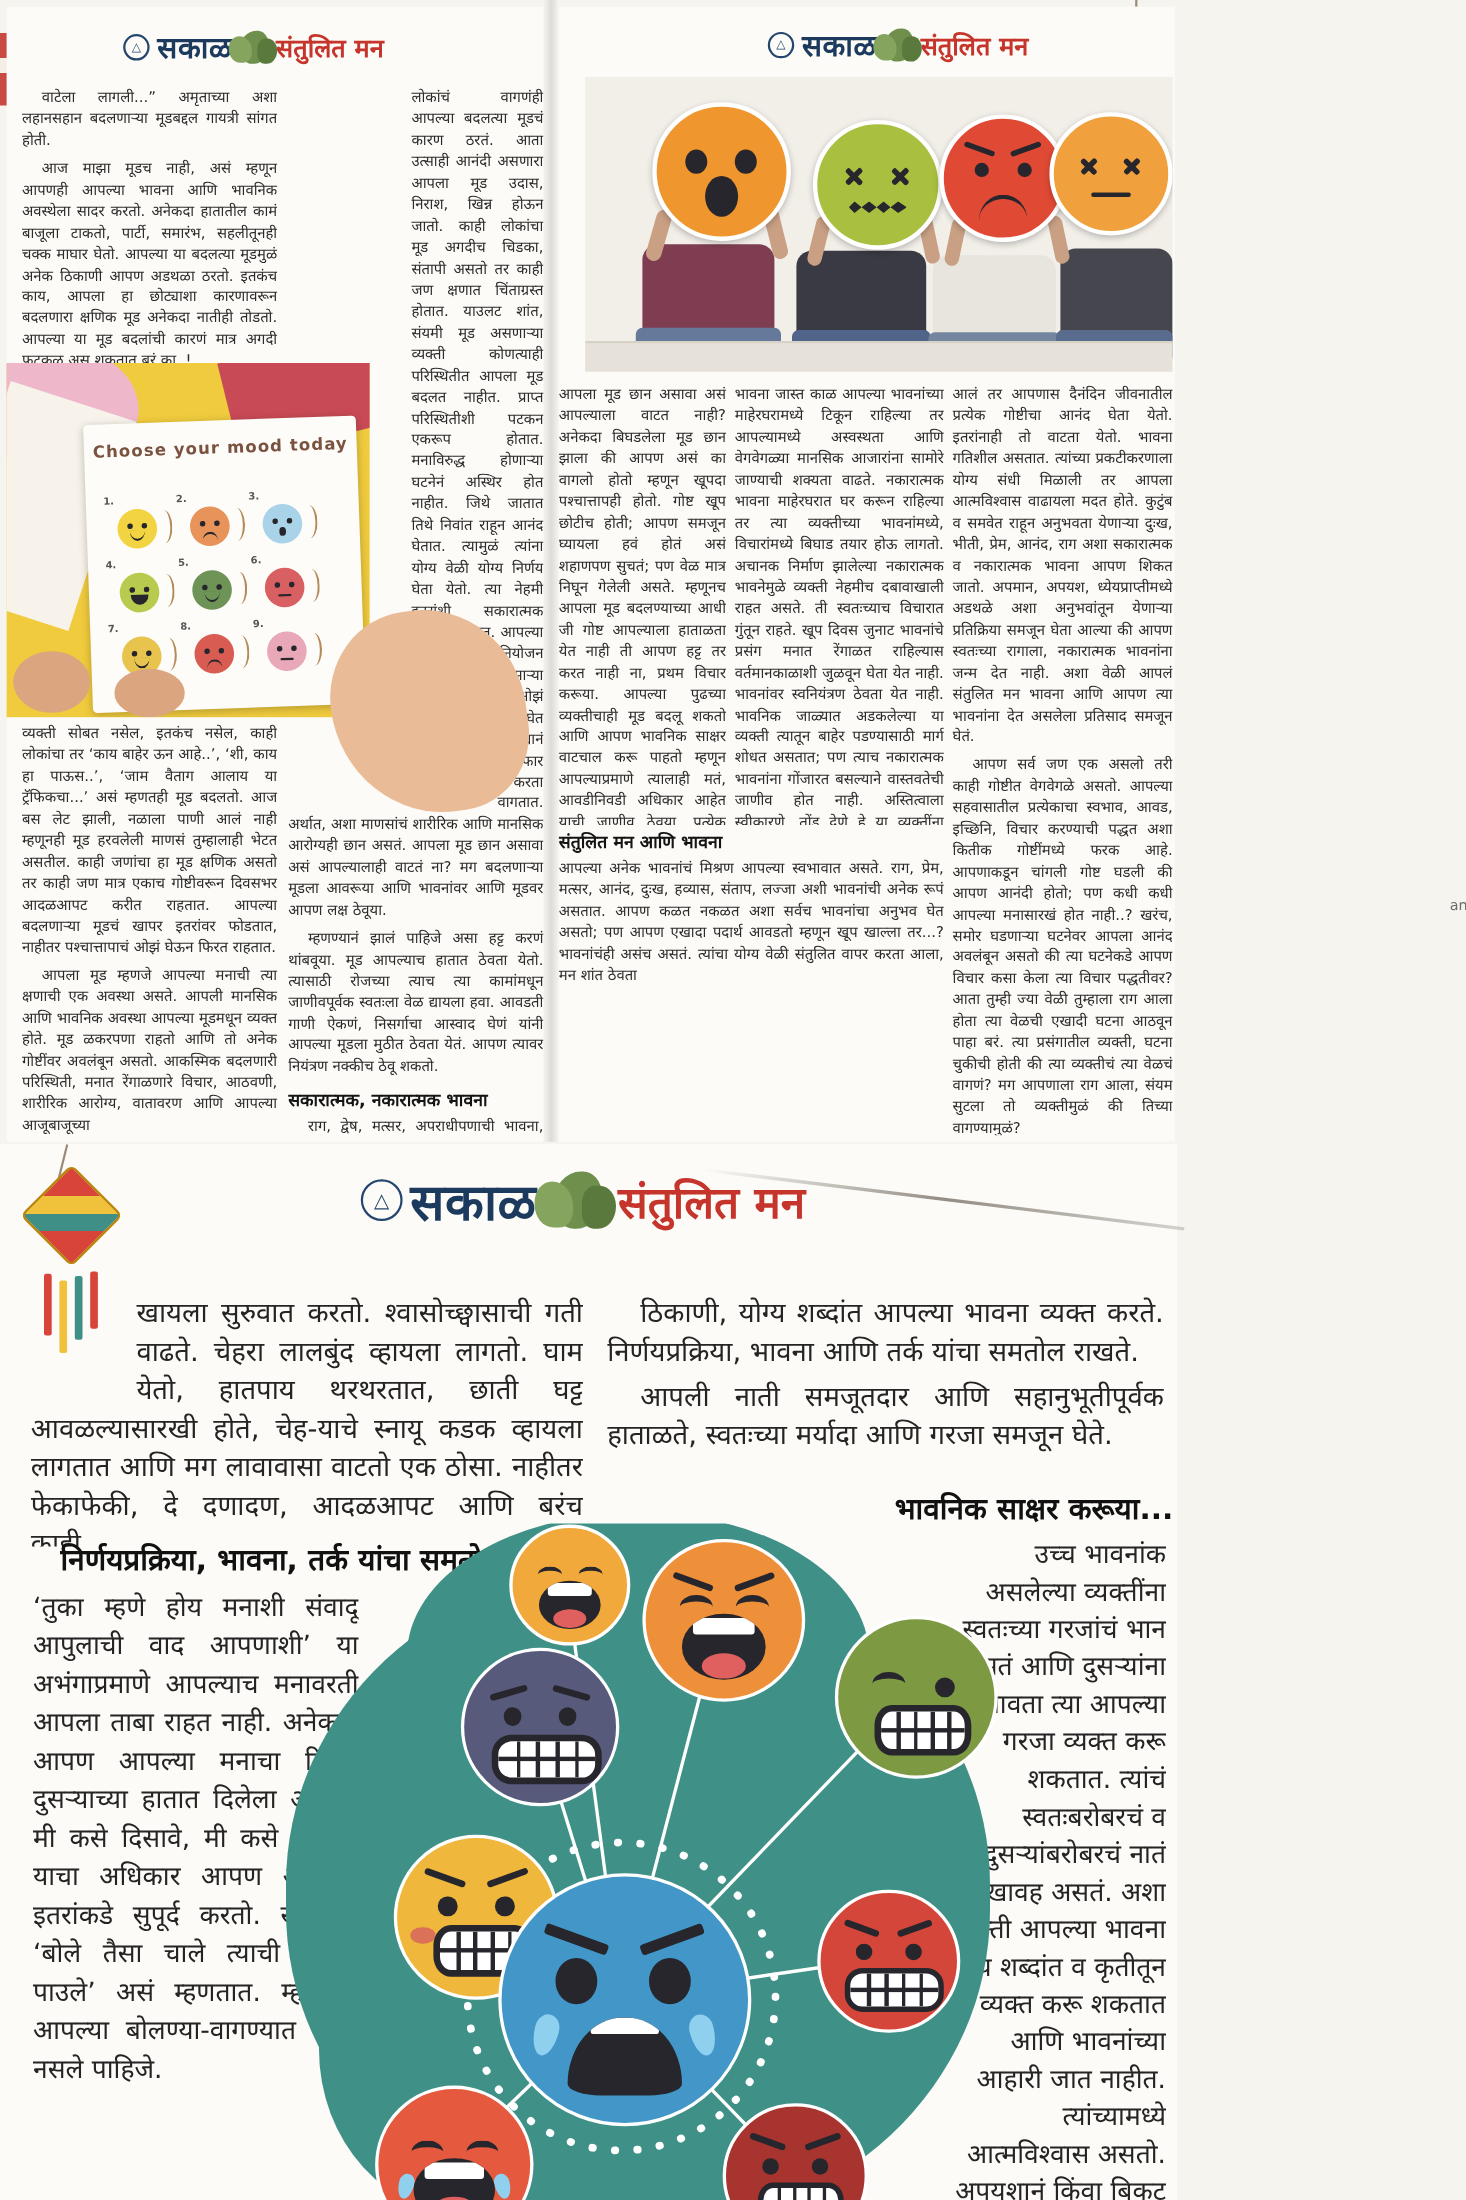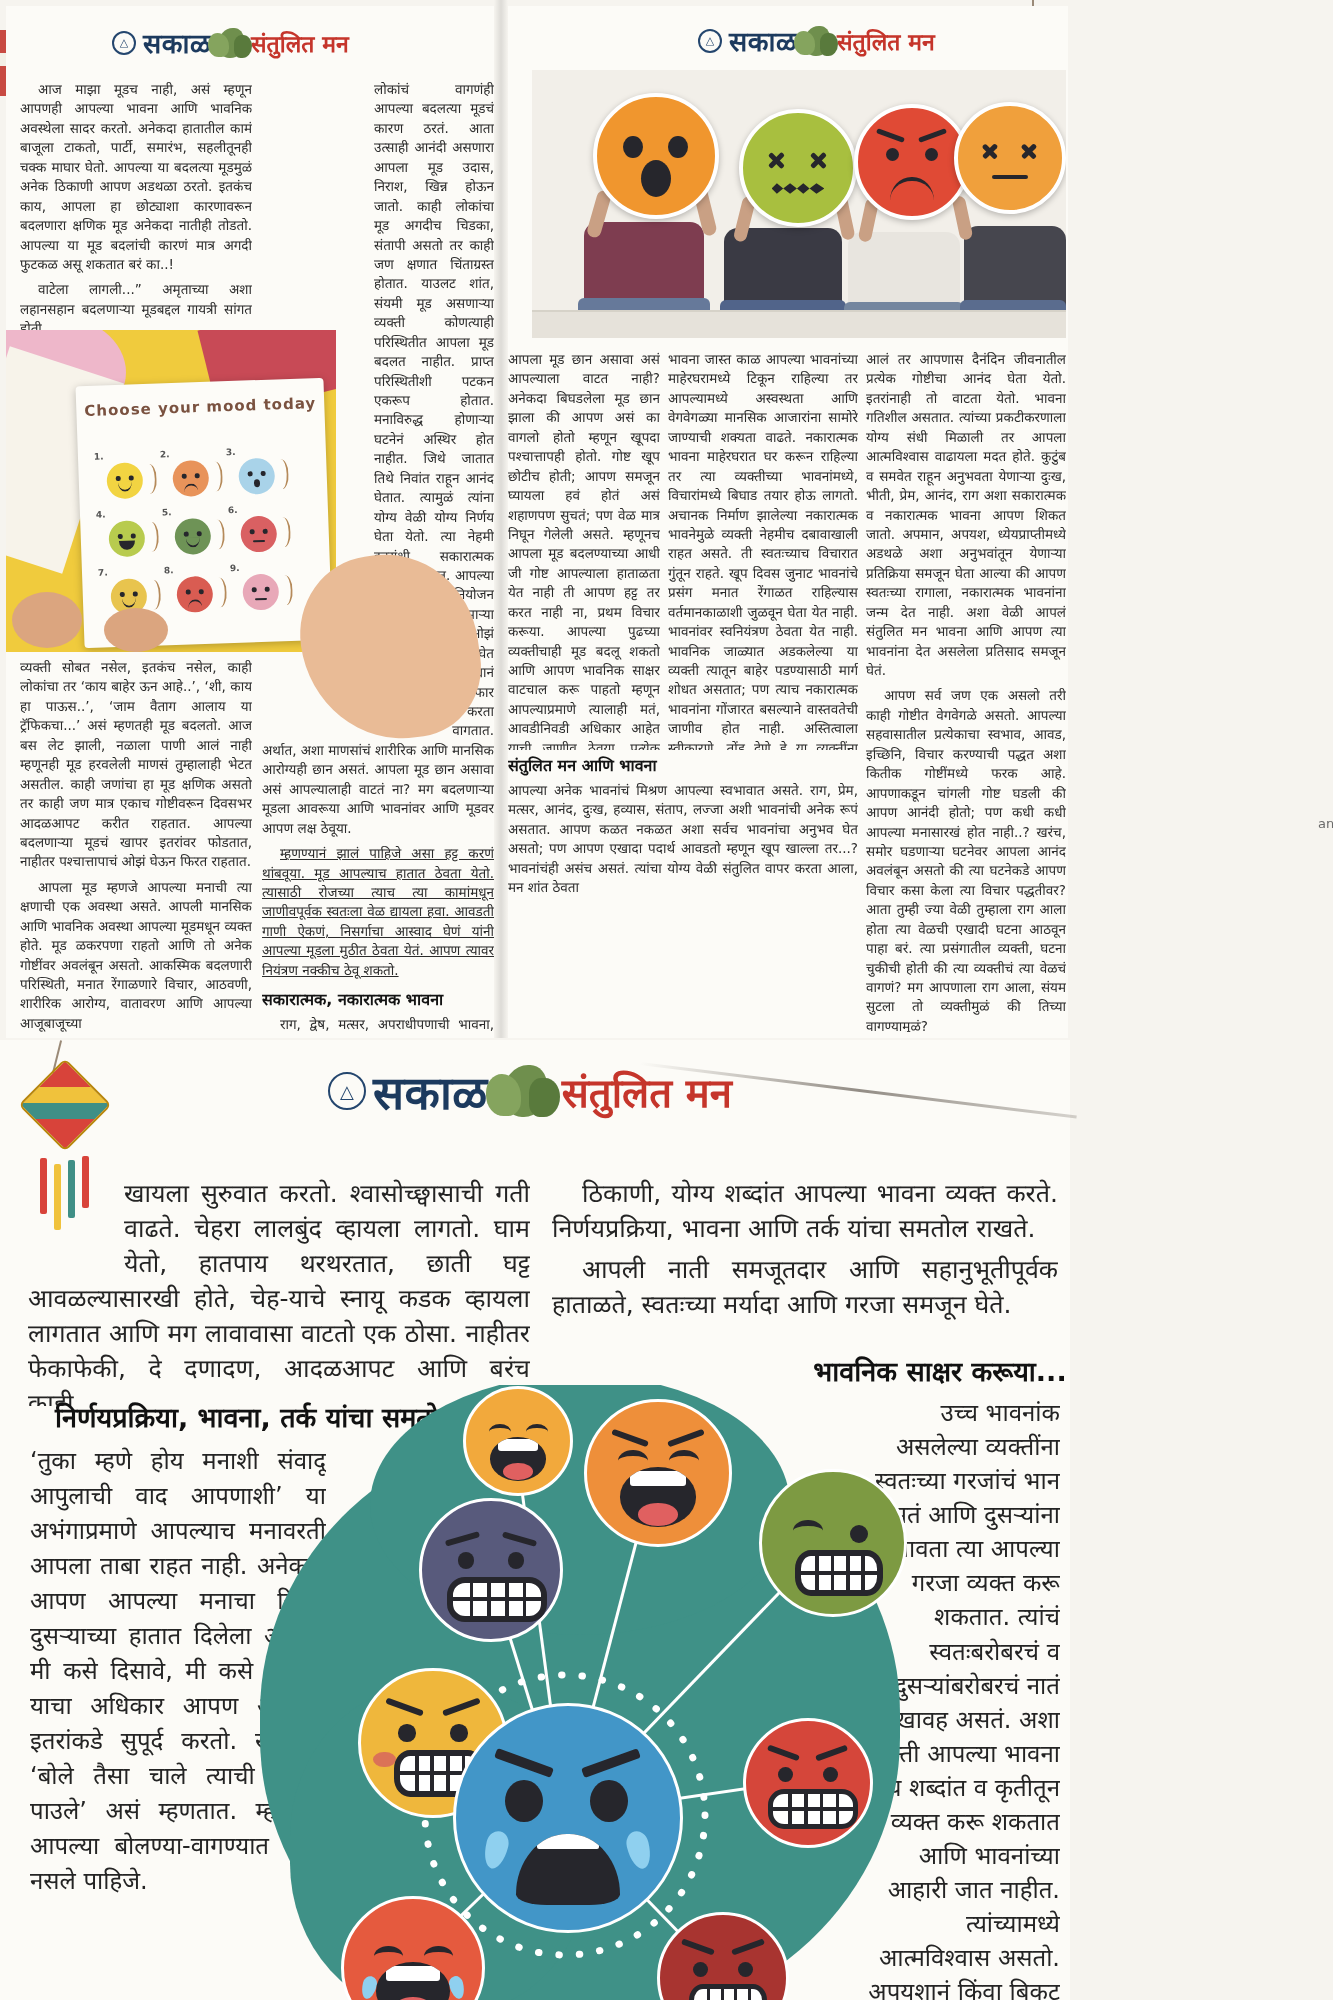--- a/index.html
+++ b/index.html
@@ -50,21 +50,21 @@
   .blob{position:absolute;background:#3f9187;}
   .scanline{position:absolute;height:3px;background:linear-gradient(90deg,rgba(60,50,40,.0),rgba(60,50,40,.55),rgba(60,50,40,.2));transform:rotate(7deg);transform-origin:left top;}
   
   .lantern{position:absolute;}
   .lan-body{position:absolute;transform:rotate(45deg);border-radius:6px;}
   .lan-string{position:absolute;background:#9a8a78;width:2px;}
   .tassel{position:absolute;border-radius:2px;}
   .corner-orn{position:absolute;}
   .margin-note{position:absolute;font-size:13px;color:#6b6b6b;}
   .float-spacer{float:left;}
-  .clear{clear:left;text-decoration:underline;}
+  .clear{clear:left;}
 </style>
 </head>
 <body>
 
 <div class="sheet">
 
   <div class="corner-orn" style="left:0;top:30px;width:24px;height:66px;background:linear-gradient(180deg,#c84a42 0 35%,#f3efe6 35% 55%,#c84a42 55% 100%);border-radius:0 10px 10px 0;"></div>
 
   <div class="lantern" style="left:1002px;top:0;width:64px;height:108px;">
     <div class="lan-string" style="left:30px;top:0;height:18px;"></div>
@@ -76,22 +76,22 @@
 
   <div class="page" style="left:6px;top:6px;width:488px;height:1032px;">
     <div class="hdr" style="left:106px;top:18px;">
       <span class="logo-ring" style="width:20px;height:20px;font-size:11px;">△</span>
       <span class="masthead" style="font-size:27px;">सकाळ</span>
       <span class="leaf" style="width:26px;height:30px;"></span>
       <span class="series" style="font-size:23px;">संतुलित मन</span>
     </div>
 
     <div class="col tp" style="left:14px;top:74px;width:232px;height:252px;">
+      <p>वाटेला लागली...” अमृताच्या अशा लहानसहान बदलणाऱ्या मूडबद्दल गायत्री सांगत होती.</p>
       <p>आज माझा मूडच नाही, असं म्हणून आपणही आपल्या भावना आणि भावनिक अवस्थेला सादर करतो. अनेकदा हातातील कामं बाजूला टाकतो, पार्टी, समारंभ, सहलीतूनही चक्क माघार घेतो. आपल्या या बदलत्या मूडमुळं अनेक ठिकाणी आपण अडथळा ठरतो. इतकंच काय, आपला हा छोट्याशा कारणावरून बदलणारा क्षणिक मूड अनेकदा नातीही तोडतो. आपल्या या मूड बदलांची कारणं मात्र अगदी फुटकळ असू शकतात बरं का..!</p>
-      <p>वाटेला लागली...” अमृताच्या अशा लहानसहान बदलणाऱ्या मूडबद्दल गायत्री सांगत होती.</p>
 
     </div>
 
     <div class="col tp" style="left:256px;top:74px;width:232px;height:952px;">
       <div class="float-spacer" style="width:112px;height:408px;margin-top:250px;"></div>
       <span>लोकांचं वागणंही आपल्या बदलत्या मूडचं कारण ठरतं. आता उत्साही आनंदी असणारा आपला मूड उदास, निराश, खिन्न होऊन जातो. काही लोकांचा मूड अगदीच चिडका, संतापी असतो तर काही जण क्षणात चिंताग्रस्त होतात. याउलट शांत, संयमी मूड असणाऱ्या व्यक्ती कोणत्याही परिस्थितीत आपला मूड बदलत नाहीत. प्राप्त परिस्थितीशी पटकन एकरूप होतात. मनाविरुद्ध होणाऱ्या घटनेनं अस्थिर होत नाहीत. जिथे जातात तिथे निवांत राहून आनंद घेतात. त्यामुळं त्यांना योग्य वेळी योग्य निर्णय घेता येतो. त्या नेहमी इतरांशी सकारात्मक संवाद साधतात. आपल्या कामाचं सुयोग्य नियोजन करतात. साऱ्या जबाबदाऱ्यांचं ओझं स्वतःच्या खांद्यावर घेत नाहीत. एखाद्यानं बोललेल्या गोष्टीचा फार विचार न करता खेळकरपणे वागतात. अर्थात, अशा माणसांचं शारीरिक आणि मानसिक आरोग्यही छान असतं. आपला मूड छान असावा असं आपल्यालाही वाटतं ना? मग बदलणाऱ्या मूडला आवरूया आणि भावनांवर आणि मूडवर आपण लक्ष ठेवूया.</span>
       <p class="clear" style="margin-top:6px;">म्हणण्यानं झालं पाहिजे असा हट्ट करणं थांबवूया. मूड आपल्याच हातात ठेवता येतो. त्यासाठी रोजच्या त्याच त्या कामांमधून जाणीवपूर्वक स्वतःला वेळ द्यायला हवा. आवडती गाणी ऐकणं, निसर्गाचा आस्वाद घेणं यांनी आपल्या मूडला मुठीत ठेवता येतं. आपण त्यावर नियंत्रण नक्कीच ठेवू शकतो.</p>
       <div class="h-inline">सकारात्मक, नकारात्मक भावना</div>
       <p>राग, द्वेष, मत्सर, अपराधीपणाची भावना, अहंकार, पश्चाताप अशा अनेक भावनांचा गोंधळ आपल्या मनात नेहमीच सुरू असतो. समाधान देणाऱ्या भावना अर्थात सकारात्मक भावनांचा जितका परिणाम मनावरती होत असतो तितका आपल्याला आनंद मिळत असतो. याउलट नकारात्मक भावना मनात घर करतात तेव्हा आपण कुठे तरी मानसिक समस्येला तोंड देत असतो.</p>
     </div>

